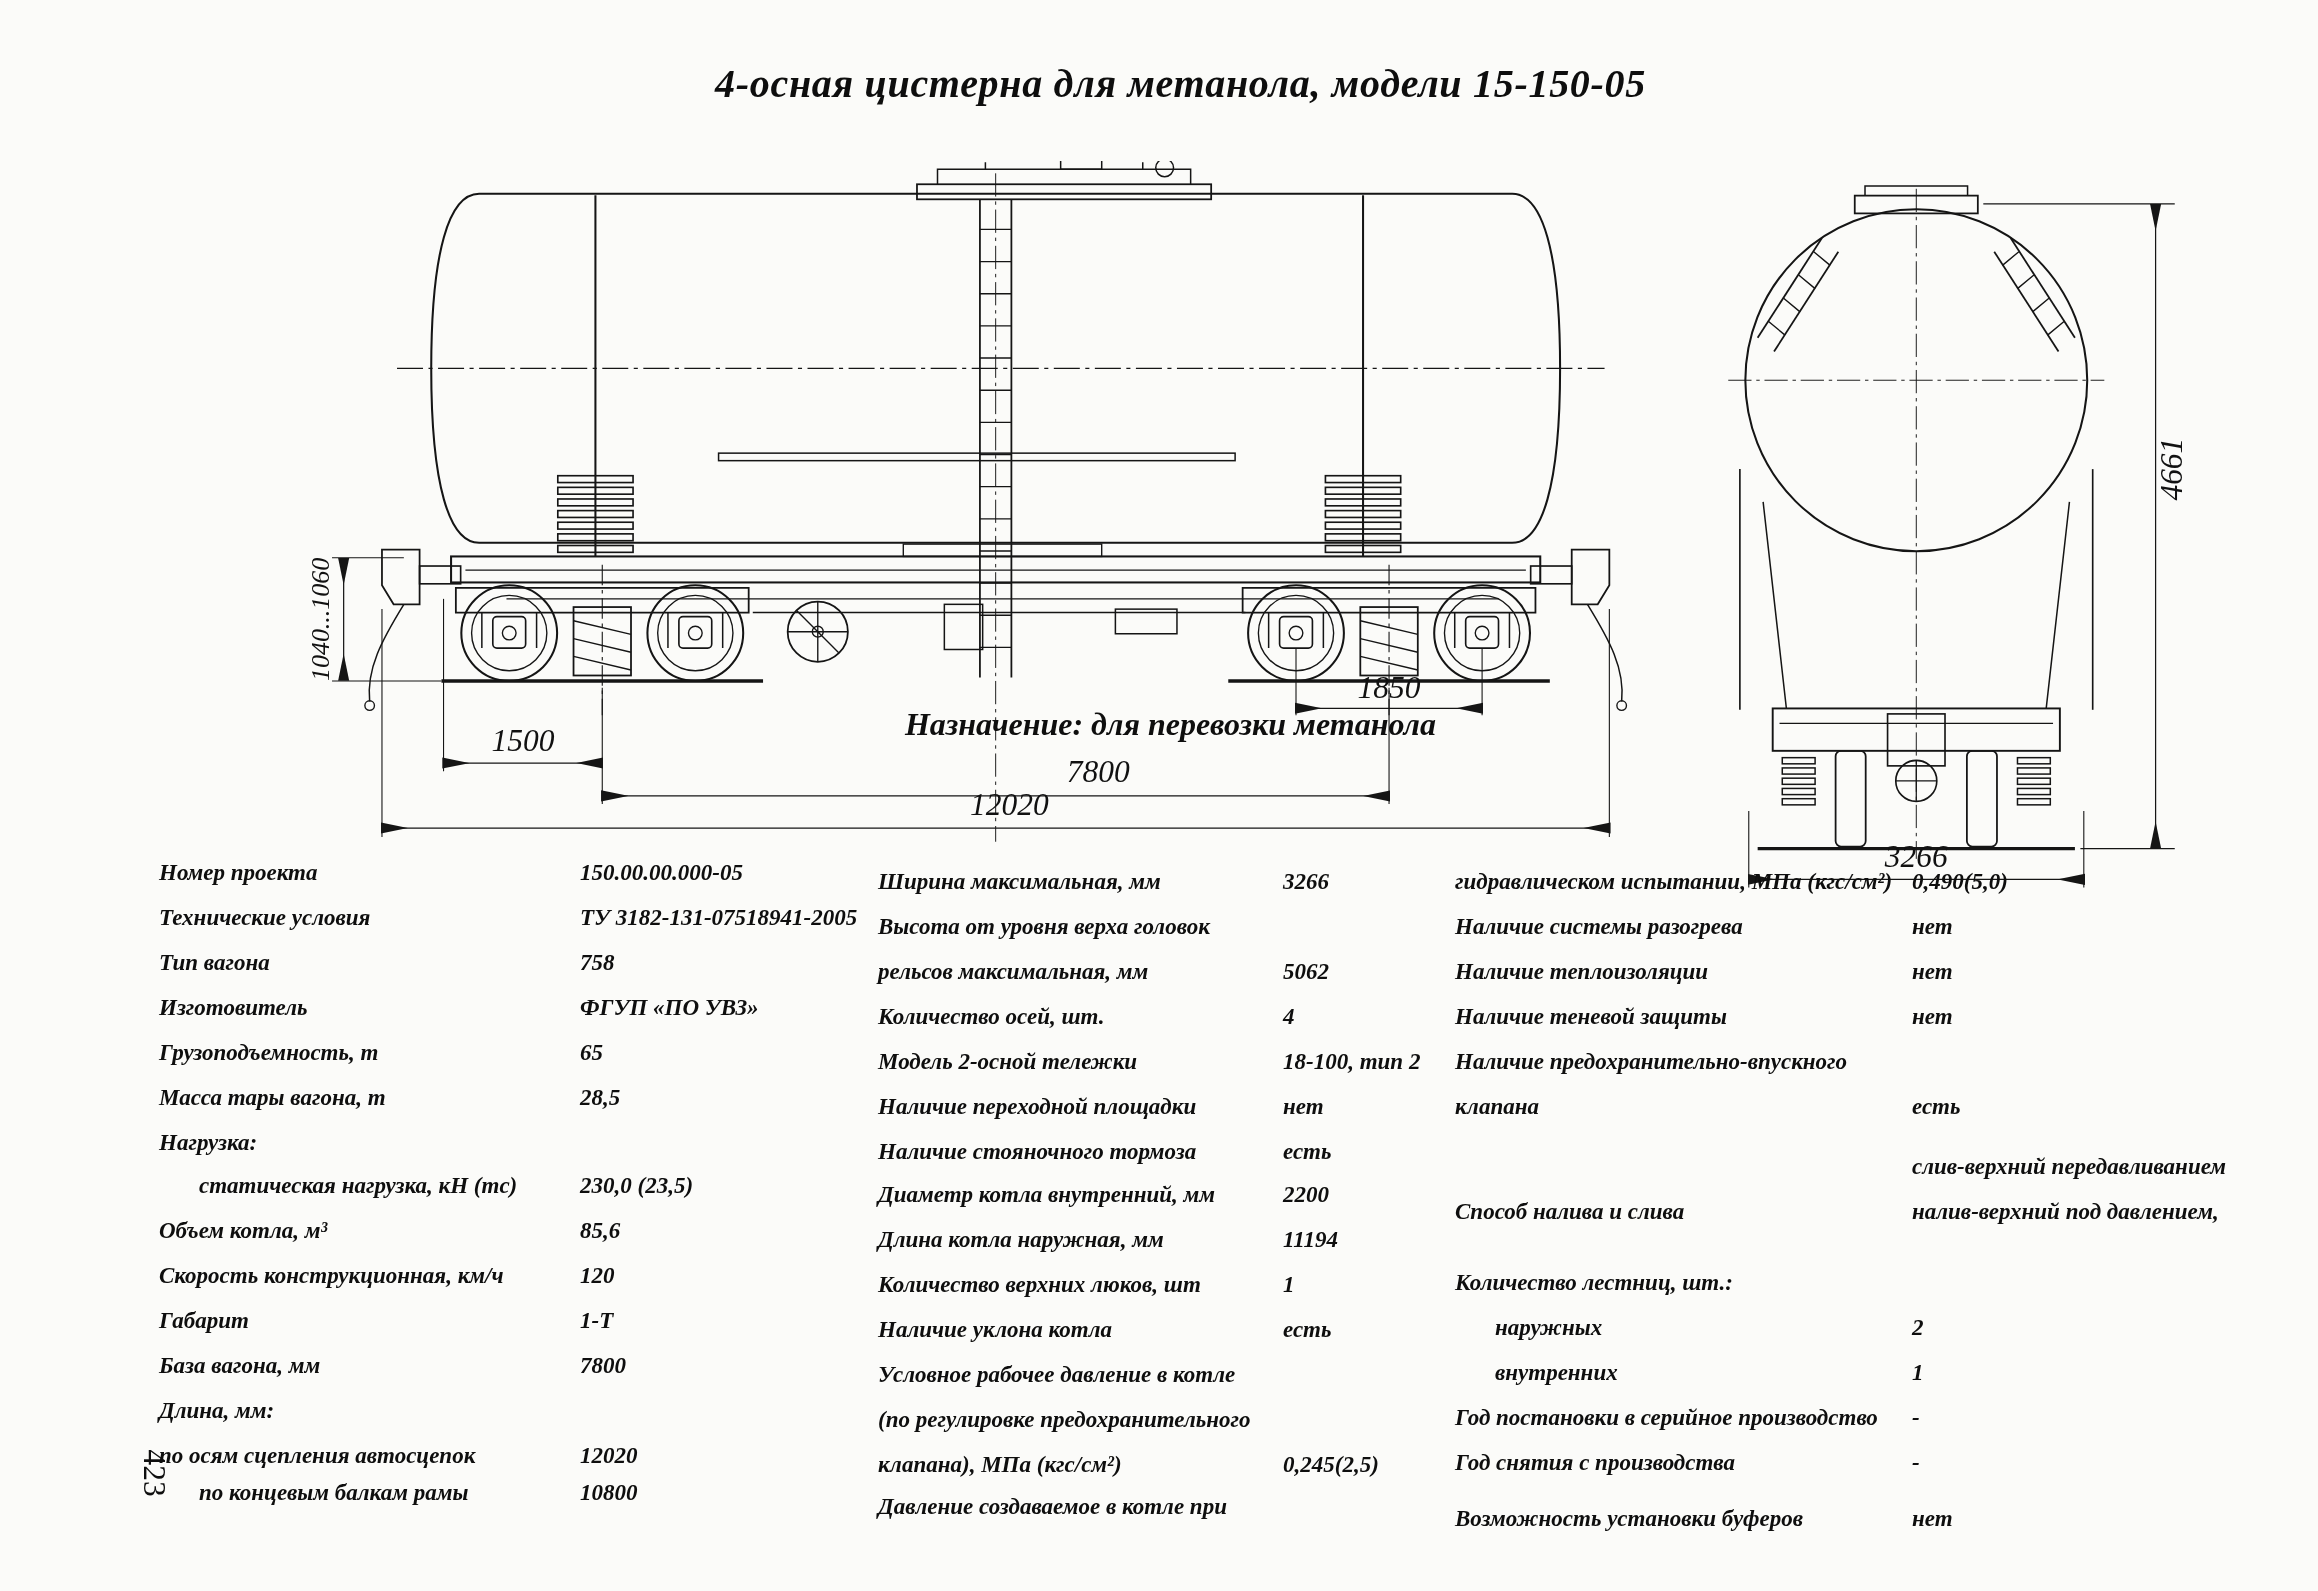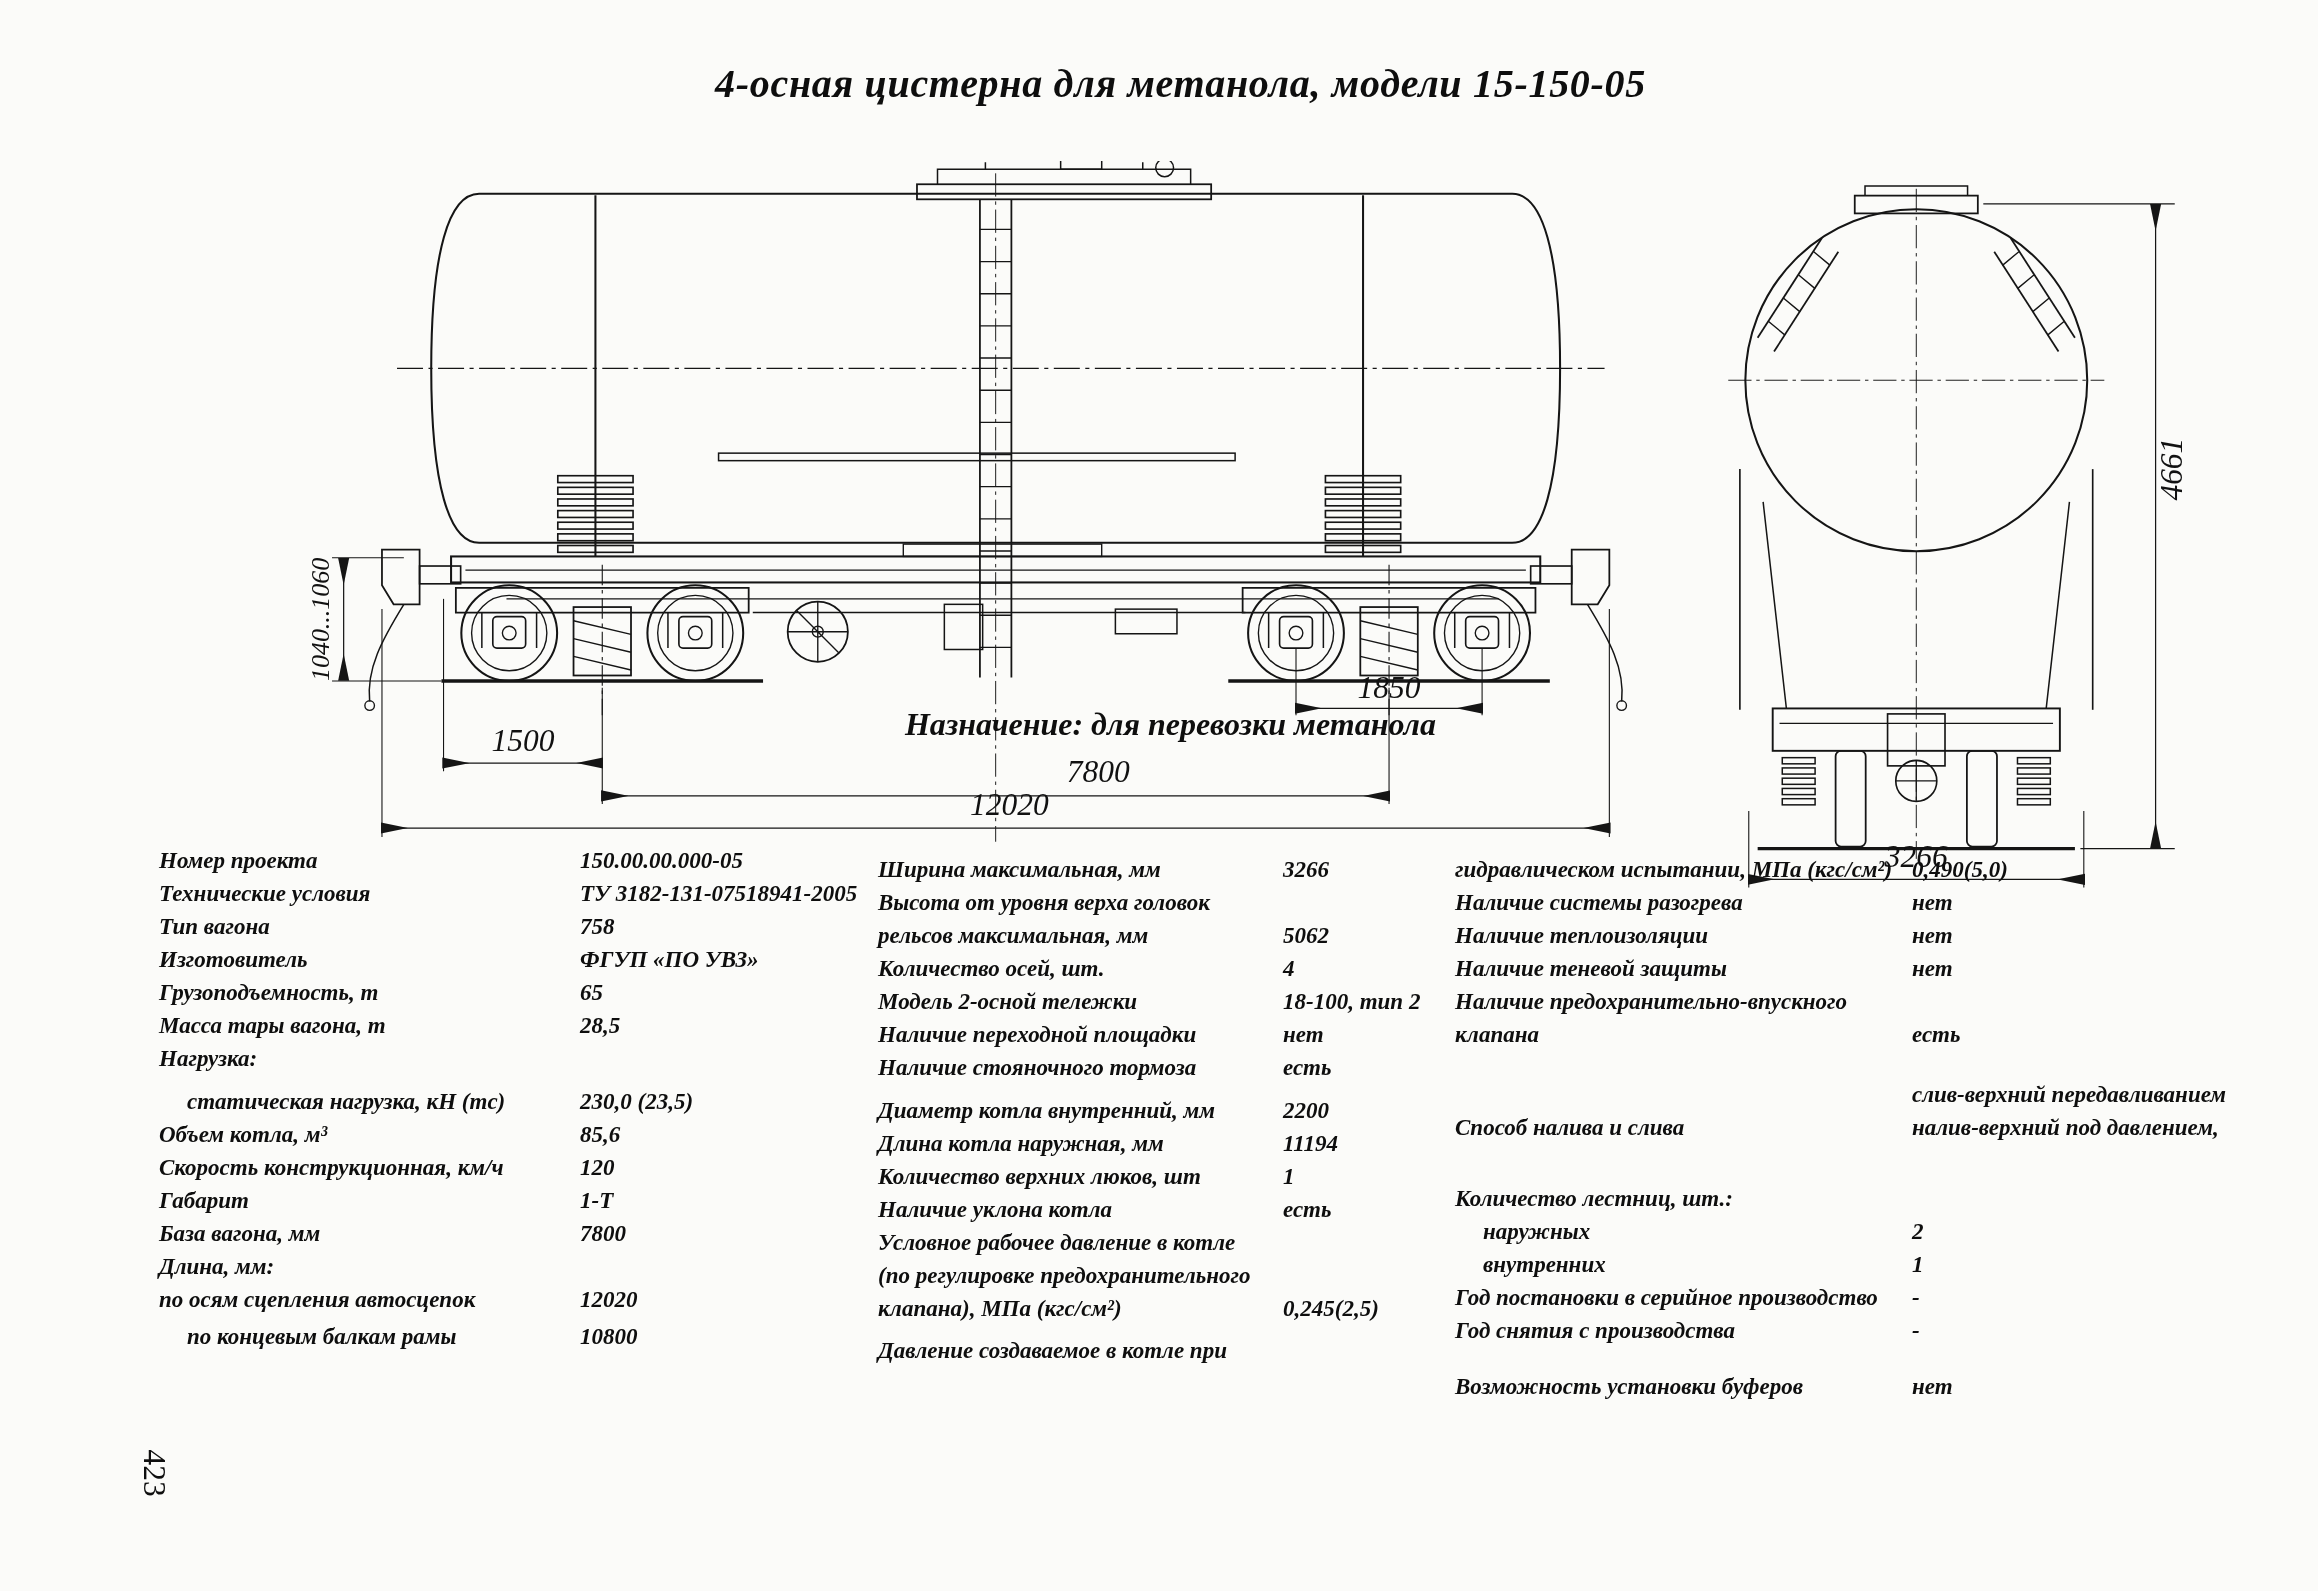--- a/index.html
+++ b/index.html
@@ -17,23 +17,23 @@
   .purpose{
     left:719px;top:706px;width:903px;text-align:center;
     font-size:32px;font-weight:bold;font-style:italic;
   }
   .pagenum{
     left:90px;top:1432px;width:82px;height:82px;
     font-size:31.5px;transform:rotate(90deg);transform-origin:center;
     text-align:center;
   }
   .spec-col{position:absolute;font-size:23px;font-weight:bold;font-style:italic;line-height:1;}
-  .spec-row{position:relative;height:33px;white-space:nowrap;}
+  .spec-row{position:relative;height:33px;white-space:nowrap;margin-top:12px;}
   .spec-row .lbl{position:absolute;left:0;top:0;}
-  .spec-row .lbl.ind{left:28px;font-style:italic;}
+  .spec-row .lbl.ind{left:40px;font-style:italic;}
   .spec-row .val{position:absolute;top:0;}
   #col1{left:159px;top:849px;width:712px;}
   #col1 .val{left:421px;}
   #col2{left:878px;top:858px;width:575px;}
   #col2 .val{left:405px;}
   #col3{left:1455px;top:858px;width:849px;}
   #col3 .val{left:457px;}
   .gap6{margin-top:4.1px;}
   .gap14{margin-top:9.6px;}
   .gap22{margin-top:23px;}

